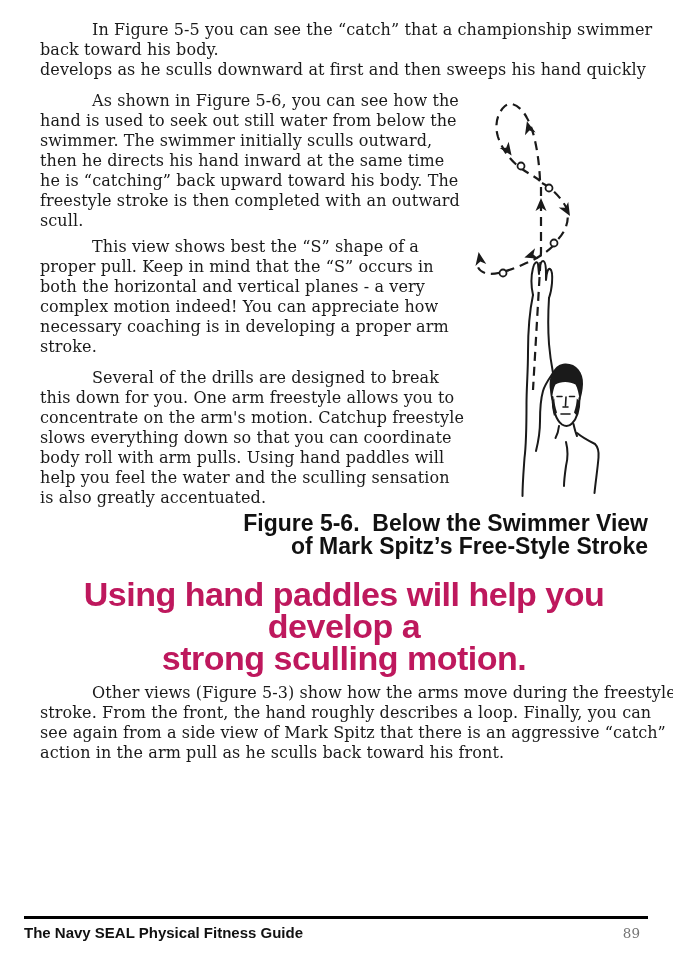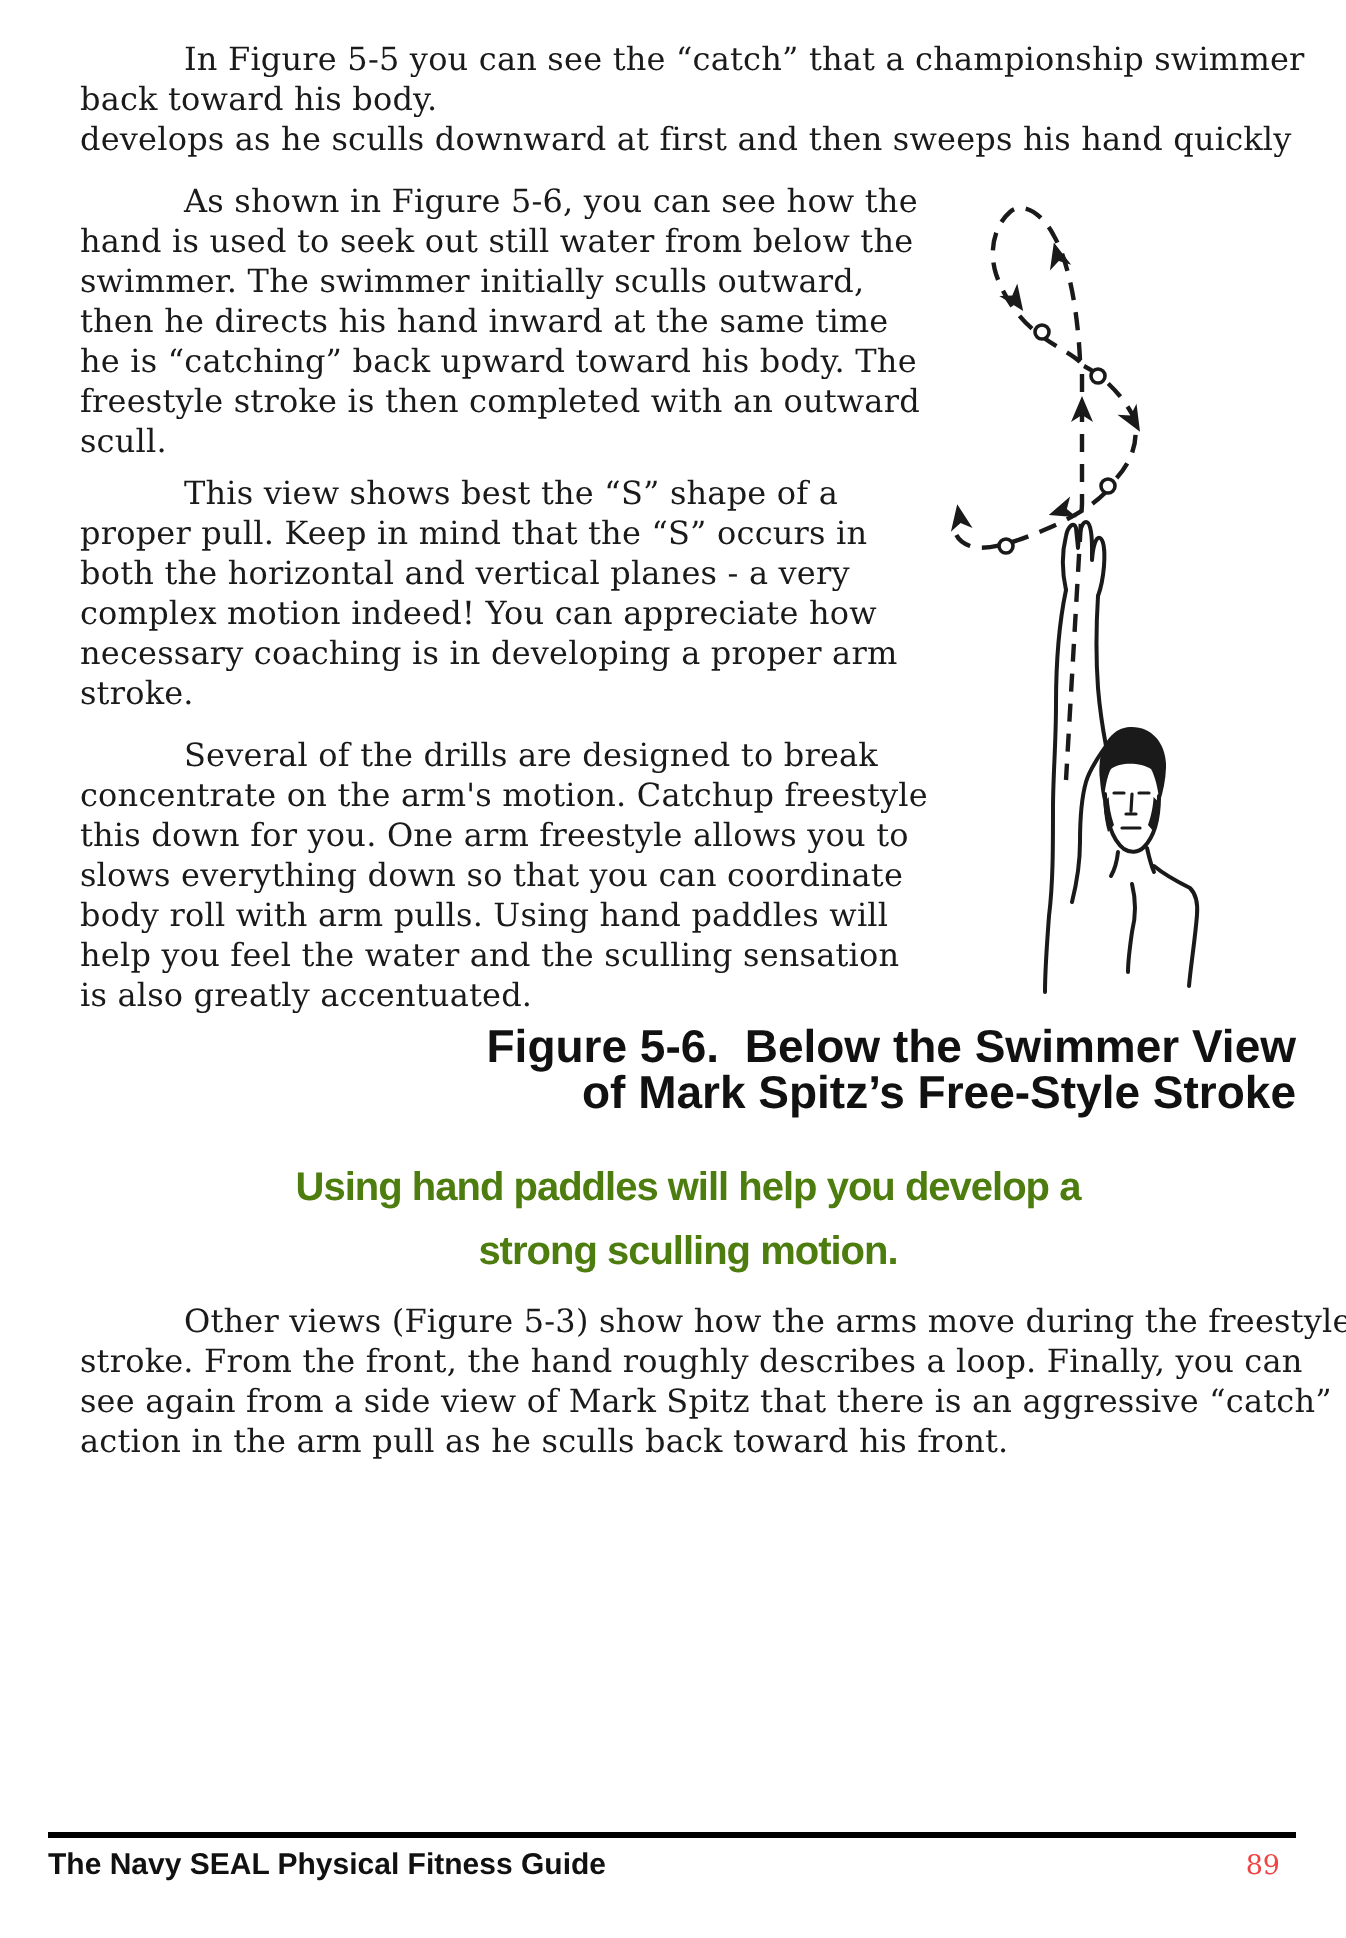--- a/index.html
+++ b/index.html
@@ -40,24 +40,24 @@
     line-height: 23px;
     color: #111;
   }
   .caption > div { white-space: pre; }
 
   .heading {
     margin-top: 20px;
     text-align: center;
     font-family: "Liberation Sans", sans-serif;
     font-weight: bold;
-    font-size: 20px;
+    font-size: 34px;
     line-height: 32px;
     letter-spacing: -0.5px;
-    color: #4d7c0f;
+    color: #be185d;
   }
 
   .figure {
     position: absolute;
     left: 460px;
     top: 90px;
     width: 195px;
     height: 410px;
   }
 
@@ -81,21 +81,21 @@
   .footer-title {
     font-family: "Liberation Sans", sans-serif;
     font-weight: bold;
     font-size: 15px;
     color: #111;
   }
   .page-number {
     font-family: "DejaVu Serif", serif;
     font-size: 13.5px;
     padding-right: 8px;
-    color: #ef4444;
+    color: #737373;
   }
 </style>
 </head>
 <body>
 
 <div class="page">
 
   <div class="content">
 
     <div class="para indent para-1">
@@ -118,22 +118,22 @@
         <div>This view shows best the “S” shape of a</div>
         <div>proper pull. Keep in mind that the “S” occurs in</div>
         <div>both the horizontal and vertical planes - a very</div>
         <div>complex motion indeed! You can appreciate how</div>
         <div>necessary coaching is in developing a proper arm</div>
         <div>stroke.</div>
       </div>
 
     <div class="para indent para-4">
         <div>Several of the drills are designed to break</div>
+        <div>this down for you. One arm freestyle allows you to</div>
         <div>concentrate on the arm's motion. Catchup freestyle</div>
-        <div>this down for you. One arm freestyle allows you to</div>
         <div>slows everything down so that you can coordinate</div>
         <div>body roll with arm pulls. Using hand paddles will</div>
         <div>help you feel the water and the sculling sensation</div>
         <div>is also greatly accentuated.</div>
       </div>
 
     <div class="caption">
         <div>Figure 5-6.  Below the Swimmer View</div>
         <div>of Mark Spitz’s Free-Style Stroke</div>
       </div>

